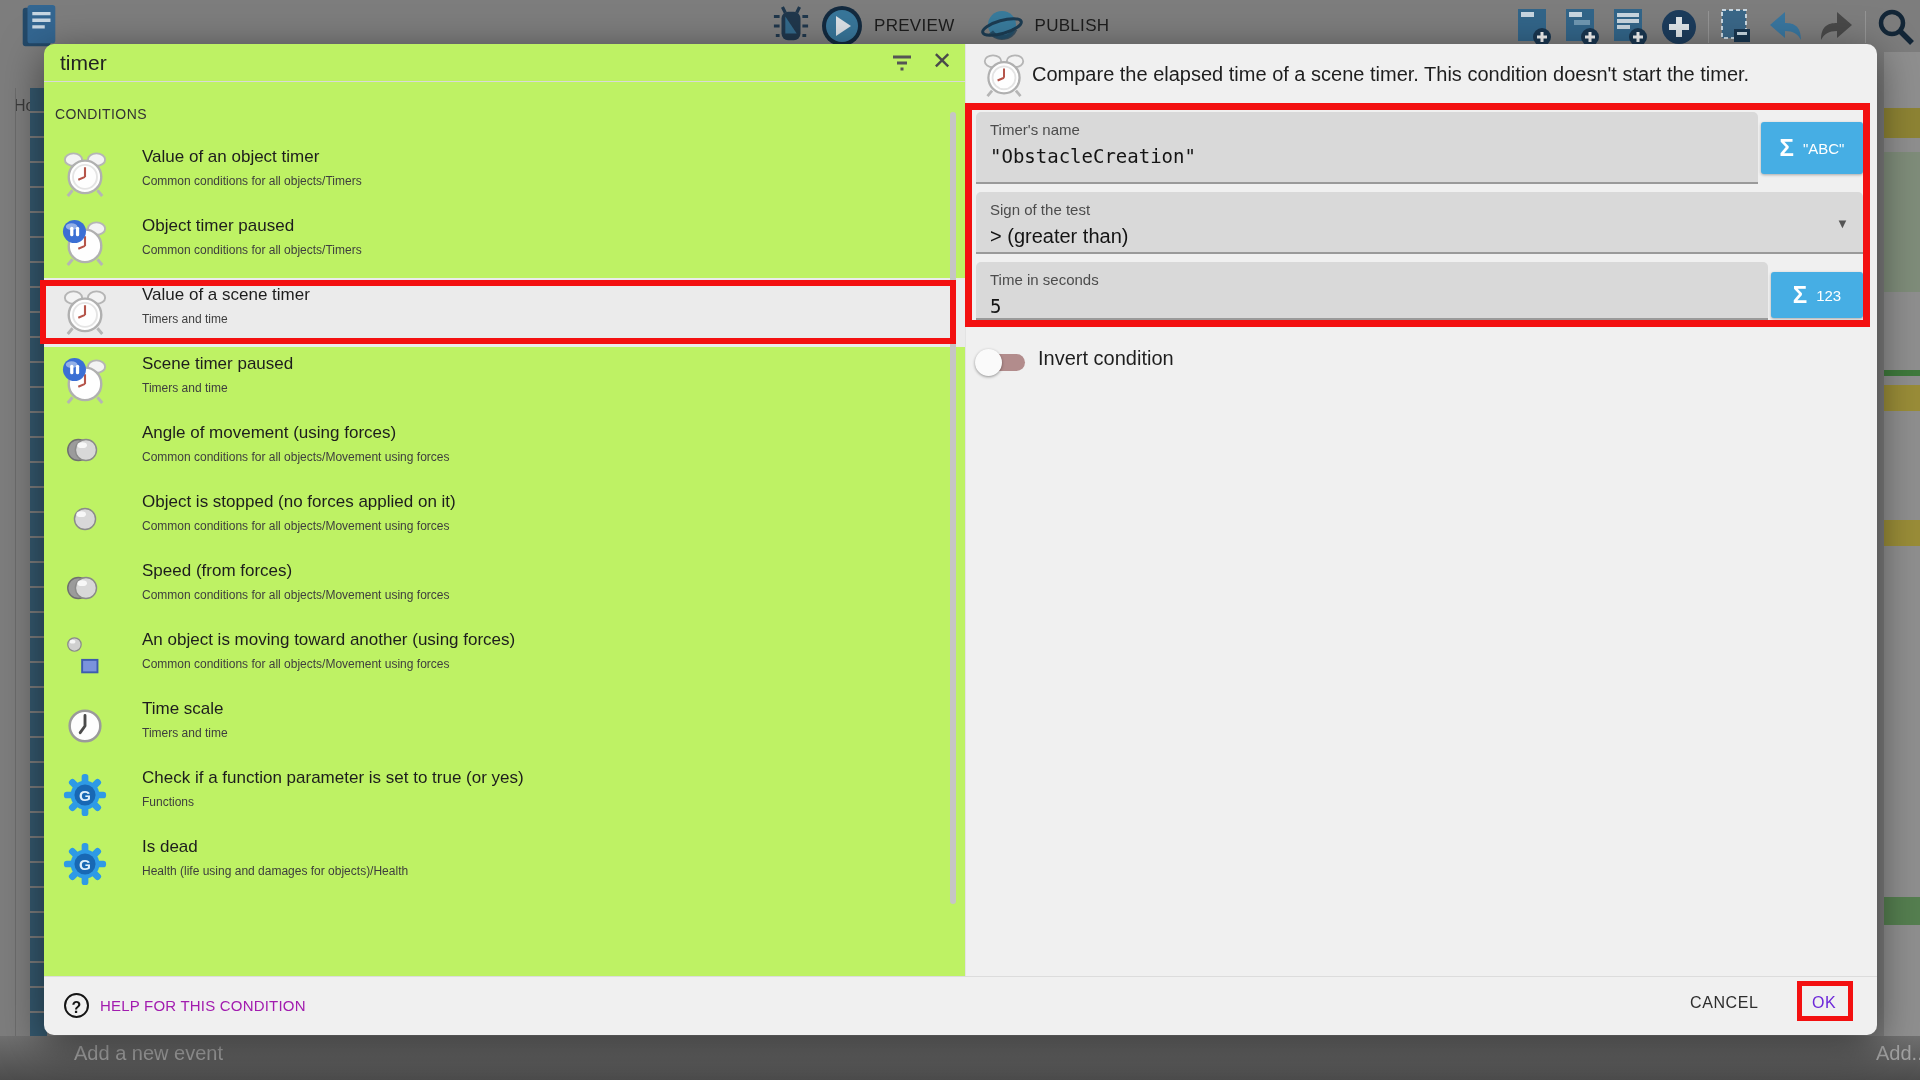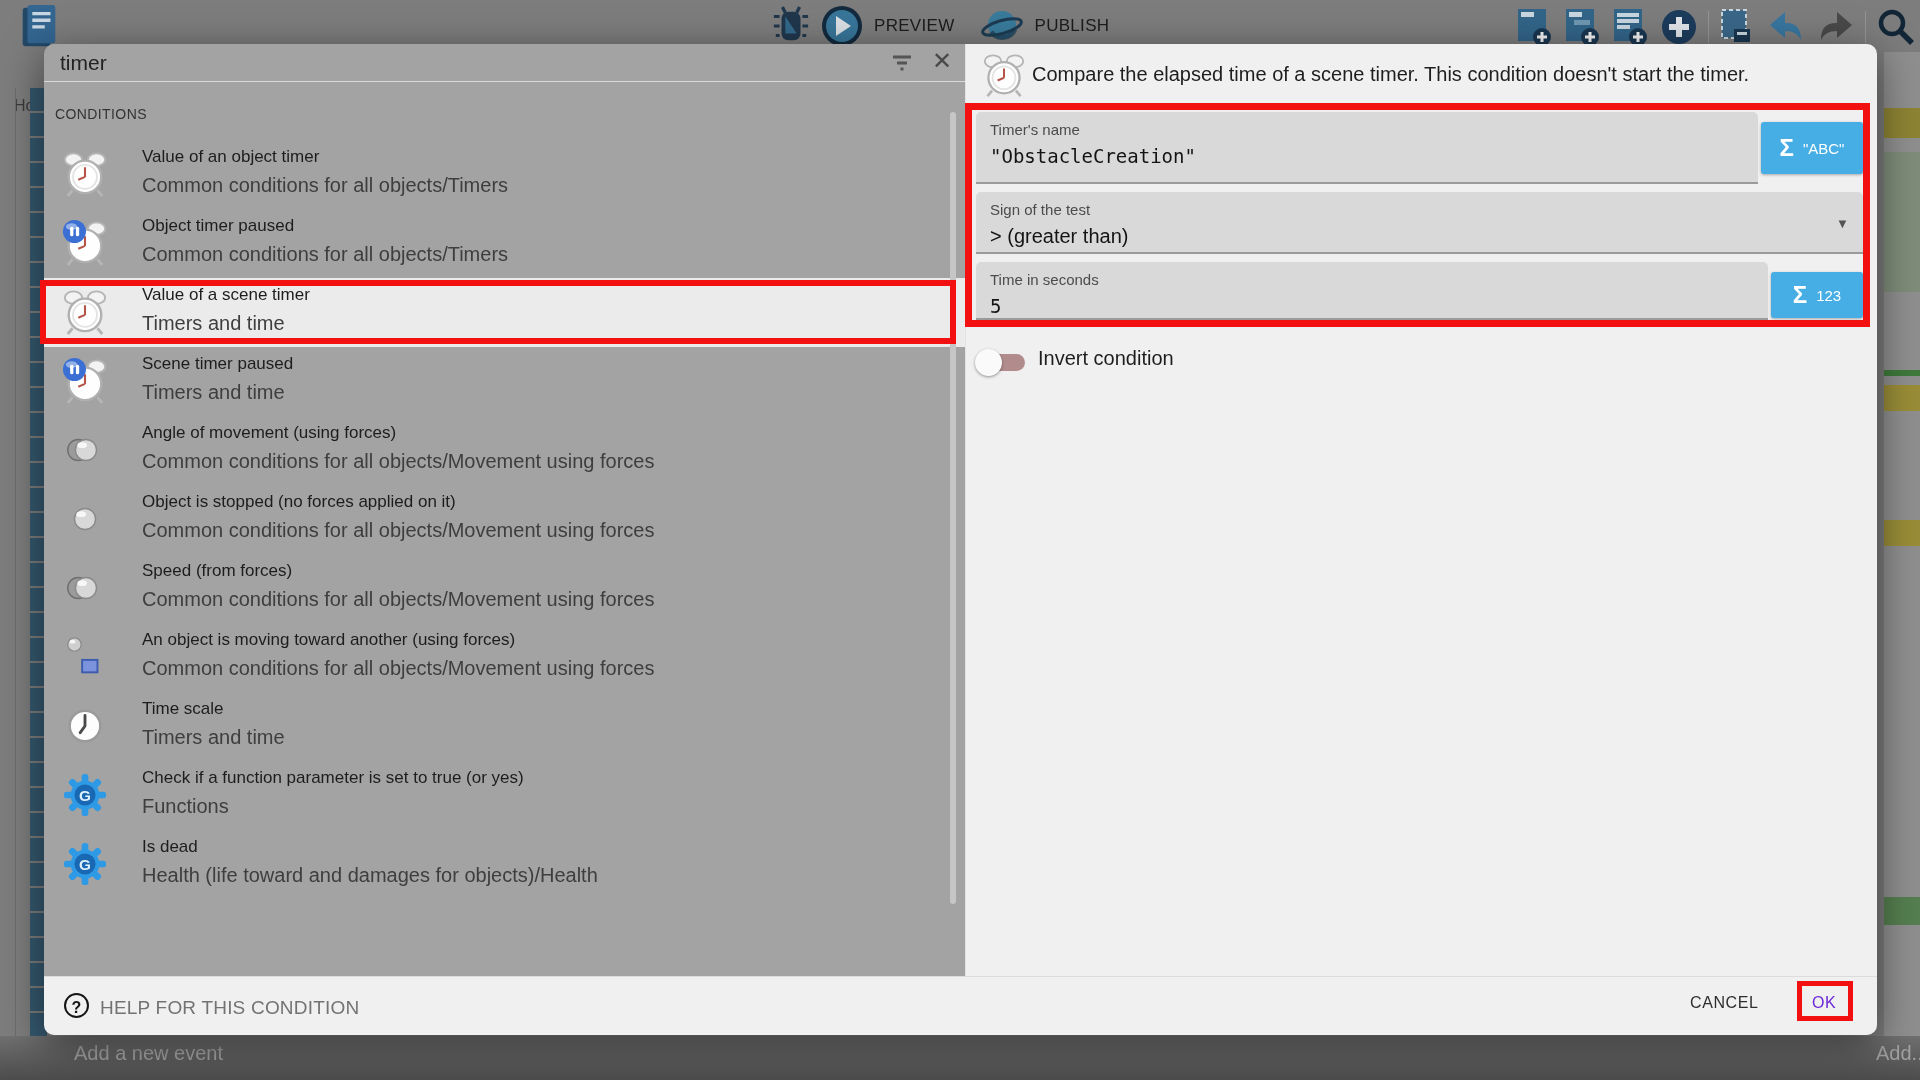--- a/index.html
+++ b/index.html
@@ -23,41 +23,41 @@
   .tree-line { position:absolute; left:15px; top:88px; width:1px; height:962px; background:#6c6c6c; }
   .tree-elbow { position:absolute; left:15px; top:1049px; width:18px; height:1px; background:#6c6c6c; }
   .right-col { position:absolute; left:1884px; top:52px; width:36px; height:984px; background:#8f8f8f; }
   .rc-b { position:absolute; left:0; width:36px; }
   .bottom-strip { position:absolute; left:0; top:1036px; width:1920px; height:44px;
     background:linear-gradient(#707070,#4c4c4c); }
 
   
   .dialog { position:absolute; left:44px; top:44px; width:1833px; height:991px;
     border-radius:10px; overflow:hidden; box-shadow:0 10px 42px rgba(0,0,0,.5); }
-  .panel-left { position:absolute; left:0; top:0; width:1100px; height:932px; background:#a3a3a3; }
+  .panel-left { position:absolute; left:0; top:0; width:1100px; height:932px; background:#bef264; }
   .panel-right { position:absolute; left:921px; top:0; width:912px; height:932px;
     background:#f0f0f0; border-left:1px solid #e3e3e3; }
   .dlg-footer { position:absolute; left:0; top:932px; width:1833px; height:59px;
     background:#f0f0f0; border-top:1px solid #dcdcdc; }
 
   
   .search-row { position:absolute; left:0; top:0; width:921px; height:38px; border-bottom:1px solid #d9d9d9; }
   .search-input { position:absolute; left:16px; top:4px; width:820px; height:30px; border:none; outline:none;
     background:transparent; font-size:21px; color:#222; font-family:"Liberation Sans",sans-serif; }
   .filter-btn { position:absolute; left:842px; top:3px; width:32px; height:32px; cursor:pointer; }
   .close-btn { position:absolute; left:882px; top:1px; width:32px; height:32px; font-size:24px;
     color:#4a4a4a; text-align:center; line-height:32px; cursor:pointer; }
 
   .section-label { position:absolute; left:11px; top:62px; font-size:14px; color:#333; letter-spacing:.4px; }
   .cond-list { position:absolute; left:0; top:96px; width:921px; }
   .citem { position:relative; width:921px; height:69px; cursor:pointer; }
   .citem.selected { background:#ebebeb; }
   .citem .cicon { position:absolute; left:18px; top:11px; width:46px; height:46px; }
   .citem .ctitle { position:absolute; left:98px; top:7px; font-size:17px; color:#1d1d1d; }
-  .citem .csub { position:absolute; left:98px; top:34px; font-size:20px; color:#3e3e3e; }
+  .citem .csub { position:absolute; left:98px; top:34px; font-size:12px; color:#3e3e3e; }
   .scroll-thumb { position:absolute; left:906px; top:68px; width:6px; height:792px;
     background:#c6c6c6; border-radius:3px; }
 
   
   .desc-icon { position:absolute; left:16px; top:9px; width:44px; height:44px; }
   .desc-text { position:absolute; left:66px; top:19px; width:800px; font-size:20px; color:#1e1e1e; }
   .field { position:absolute; background:#d9d9d9; border-radius:5px 5px 0 0; border-bottom:2px solid #9a9a9a; }
   .f-label { position:absolute; left:14px; top:9px; font-size:15px; color:#4c4c4c; }
   .f-value { position:absolute; left:14px; top:33px; font-size:20px; color:#141414; }
   .mono { font-family:"DejaVu Sans Mono", monospace; font-size:19px; }
@@ -69,21 +69,21 @@
   .dd-arrow { position:absolute; font-size:13px; color:#555; }
   .toggle { position:absolute; left:13px; top:310px; width:46px; height:17px; background:#b28c8c;
     border-radius:9px; cursor:pointer; }
   .toggle .knob { position:absolute; left:-4px; top:-5px; width:27px; height:27px; border-radius:50%;
     background:#fafafa; box-shadow:0 1px 3px rgba(0,0,0,.4); }
   .invert-label { position:absolute; left:72px; top:303px; font-size:20px; color:#1e1e1e;text-align:center; }
 
   
   .help-icon { position:absolute; left:20px; top:16px; width:25px; height:25px; border:2.5px solid #141414;
     border-radius:50%; text-align:center; line-height:25px; font-size:16px; font-weight:bold; color:#141414; }
-  .help-label { position:absolute; left:56px; top:20px; font-size:19px; color:#737373; letter-spacing:.2px; cursor:pointer; }
+  .help-label { position:absolute; left:56px; top:20px; font-size:15px; color:#a21caf; letter-spacing:.2px; cursor:pointer; }
   .btn-cancel { position:absolute; left:1646px; top:17px; font-size:16px; color:#2e2e2e; letter-spacing:.6px; cursor:pointer; }
   .btn-ok { position:absolute; left:1768px; top:17px; font-size:16px; color:#6d28d9; letter-spacing:.6px; cursor:pointer; }
 
   
   .anno { position:absolute; border:6px solid #f31010; pointer-events:none; }
 </style>
 </head>
 <body>
 
 <div class="screen">
@@ -363,21 +363,21 @@
                 <rect x="20.5" y="2" width="7" height="44" rx="3" transform="rotate(45 24 24)"></rect>
                 <rect x="20.5" y="2" width="7" height="44" rx="3" transform="rotate(90 24 24)"></rect>
                 <rect x="20.5" y="2" width="7" height="44" rx="3" transform="rotate(135 24 24)"></rect>
               </g>
               <circle cx="24" cy="24" r="15" fill="#2e9ae6"></circle>
               <circle cx="24" cy="24" r="11" fill="#1868b4"></circle>
               <text x="24" y="30" font-size="16" font-weight="bold" fill="#dff0fc" text-anchor="middle" font-family="Liberation Sans, sans-serif">G</text>
             </svg>
           </span>
           <span class="ctitle">Is dead</span>
-          <span class="csub">Health (life toward and damages for objects)/Health</span>
+          <span class="csub">Health (life using and damages for objects)/Health</span>
         </div>
 
       </div>
       <div class="scroll-thumb"></div>
     </div>
 
     <div class="panel-right">
       <span class="desc-icon">
         <svg viewBox="0 0 48 48" width="44" height="44">
           <ellipse cx="12" cy="9" rx="9" ry="6.5" fill="#f3f3f3" stroke="#b5b5b5" stroke-width="2"></ellipse>

